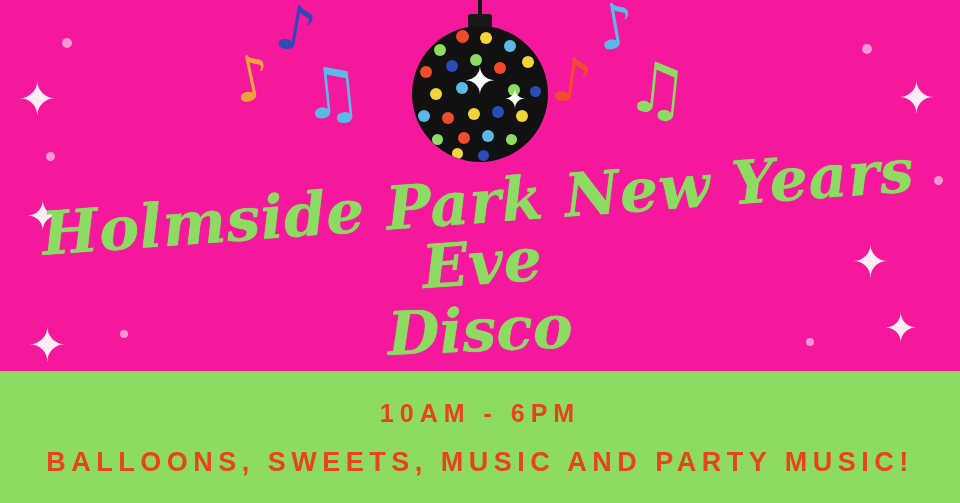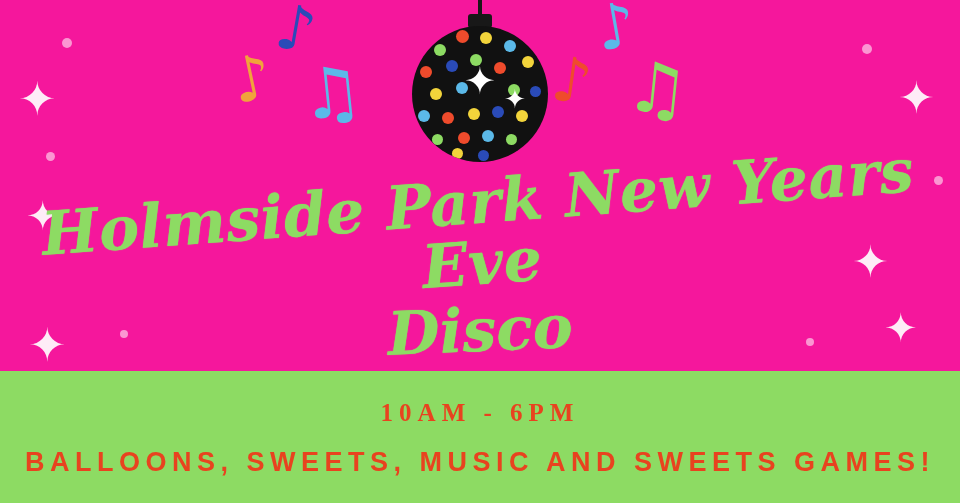--- a/index.html
+++ b/index.html
@@ -42,21 +42,21 @@
   .time-line {
     position: absolute;
     left: 0;
     top: 28px;
     width: 960px;
     text-align: center;
     font-size: 25px;
     font-weight: bold;
     letter-spacing: 6px;
     color: #e8431f;
-    font-family: Liberation Serif, serif;
+    font-family: Liberation Sans, sans-serif;
   }
   .detail-line {
     position: absolute;
     left: 0;
     top: 76px;
     width: 960px;
     text-align: center;
     font-size: 27px;
     font-weight: bold;
     letter-spacing: 5.5px;
@@ -219,16 +219,16 @@
     </div>
 
     <div class="title-wrap">
       <span class="title-line1">Holmside Park New Years Eve</span>
       <span class="title-line2">Disco</span>
     </div>
   </div>
 
   <div class="bottom-panel">
     <div class="time-line">10AM - 6PM</div>
-    <div class="detail-line">BALLOONS, SWEETS, MUSIC AND SWEETS GAMES!</div>
+    <div class="detail-line">BALLOONS, SWEETS, MUSIC AND PARTY MUSIC!</div>
   </div>
 
 </div>
 
 </body></html>

